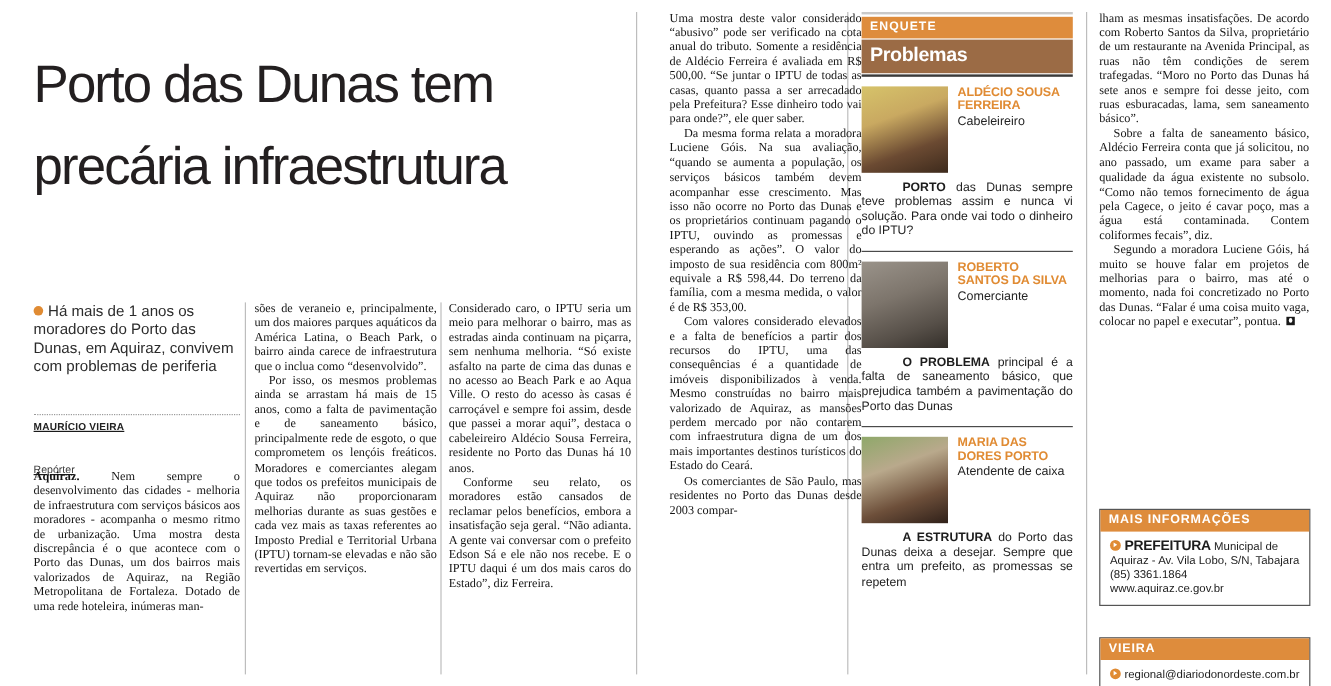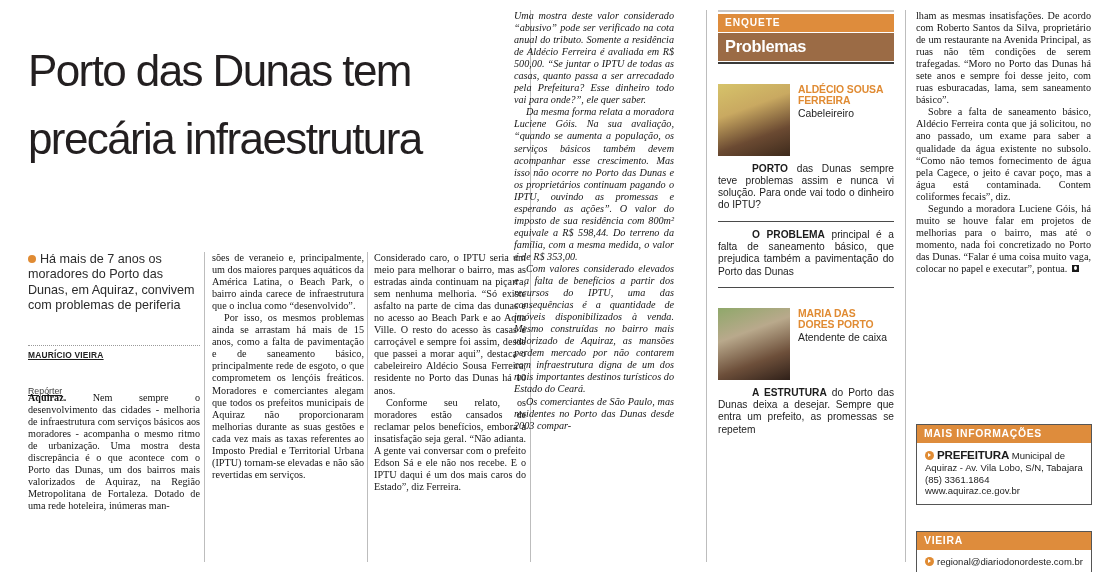--- a/index.html
+++ b/index.html
@@ -65,21 +65,21 @@
     line-height:10.5px;
     text-decoration:underline;
   }
   .byline .nm { font-size:8.4px; font-weight:bold; letter-spacing:.2px; color:#222; display:block; }
   .byline .rl { font-size:8.8px; color:#3a3a3a; display:block;margin-top:25px; }
 
   
   #c1 { left:28px; top:392px; width:172px; }
   #c2 { left:212px; top:252px; width:152px; }
   #c3 { left:374px; top:252px; width:152px; }
-  #c4 { left:514px; top:10px; width:160px;font-style:italic; }
+  #c4 { left:558px; top:10px; width:160px; }
   #c6 { left:916px; top:10px; width:175px; }
 
   
   .vrule { position:absolute; width:1px; background:#bdbdbd; }
 
   
   .enquete {
     position:absolute; left:718px; top:10px; width:176px; height:552px;
   }
   .enq-toprule { height:2px; background:#c9c9c9; width:100%; }
@@ -98,21 +98,21 @@
     color:#ffffff;
     font-family:"Liberation Sans", sans-serif;
     font-weight:bold;
     font-size:16.4px;
     letter-spacing:-.3px;
     padding:4px 7px 5px 7px;
     margin-top:1px;
   }
   .enq-botrule { height:2px; background:#3a3a3a; width:100%; margin-top:1px; }
 
-  .person { position:relative; margin-top:20px; display:flex; gap:8px; }
+  .person { position:relative; margin-top:8px; display:flex; gap:8px; }
   .photo {
     width:72px; height:72px; flex:0 0 72px;
     background:#b9b2a4;
     overflow:hidden; position:relative;
   }
   .pname {
     font-family:"Liberation Sans", sans-serif;
     font-weight:bold;
     font-size:10.4px;
     line-height:11.6px;
@@ -181,21 +181,21 @@
   .ib2 { position:absolute; left:916px; top:531px; width:176px; border:1px solid #555; }
 </style>
 </head>
 <body>
 
 <div class="page">
 
   <h1 class="headline">Porto das Dunas tem precária infraestrutura</h1>
 
   <div class="lead">
-    <span class="bullet"></span><span>Há mais de 7 anos os moradores do Porto das Dunas, em Aquiraz, convivem com problemas de periferia</span>
+    <span class="bullet"></span><span>Há mais de 1 anos os moradores do Porto das Dunas, em Aquiraz, convivem com problemas de periferia</span>
   </div>
 
   <div class="byline-rule"></div>
   <div class="byline">
     <span class="nm">MAURÍCIO VIEIRA</span>
     <span class="rl">Repórter</span>
   </div>
 
   <div class="vrule" style="left:204px; top:252px; height:310px;"></div>
   <div class="vrule" style="left:367px; top:252px; height:310px;"></div>
@@ -237,20 +237,27 @@
             <div class="photo" style="background:linear-gradient(160deg,#d6c36a 0%,#c9a961 35%,#6b4a32 70%,#3d2a1c 100%)"></div>
             <div>
               <div class="pname">ALDÉCIO SOUSA FERREIRA</div>
               <div class="prole">Cabeleireiro</div>
             </div>
           </div>
           <div class="quote"><b>PORTO</b><span> das Dunas sempre teve problemas assim e nunca vi solução. Para onde vai todo o dinheiro do IPTU?</span></div>
           <div class="sep"></div>
         </div>
         <div>
+          <div class="person">
+            <div class="photo" style="background:linear-gradient(160deg,#9a938a 0%,#7d756c 40%,#564f48 75%,#332e29 100%)"></div>
+            <div>
+              <div class="pname">ROBERTO SANTOS DA SILVA</div>
+              <div class="prole">Comerciante</div>
+            </div>
+          </div>
           <div class="quote"><b>O PROBLEMA</b><span> principal é a falta de saneamento básico, que prejudica também a pavimentação do Porto das Dunas</span></div>
           <div class="sep"></div>
         </div>
         <div>
           <div class="person">
             <div class="photo" style="background:linear-gradient(160deg,#8fa86a 0%,#b9a98c 35%,#6d4f3a 70%,#2f2019 100%)"></div>
             <div>
               <div class="pname">MARIA DAS DORES PORTO</div>
               <div class="prole">Atendente de caixa</div>
             </div>

